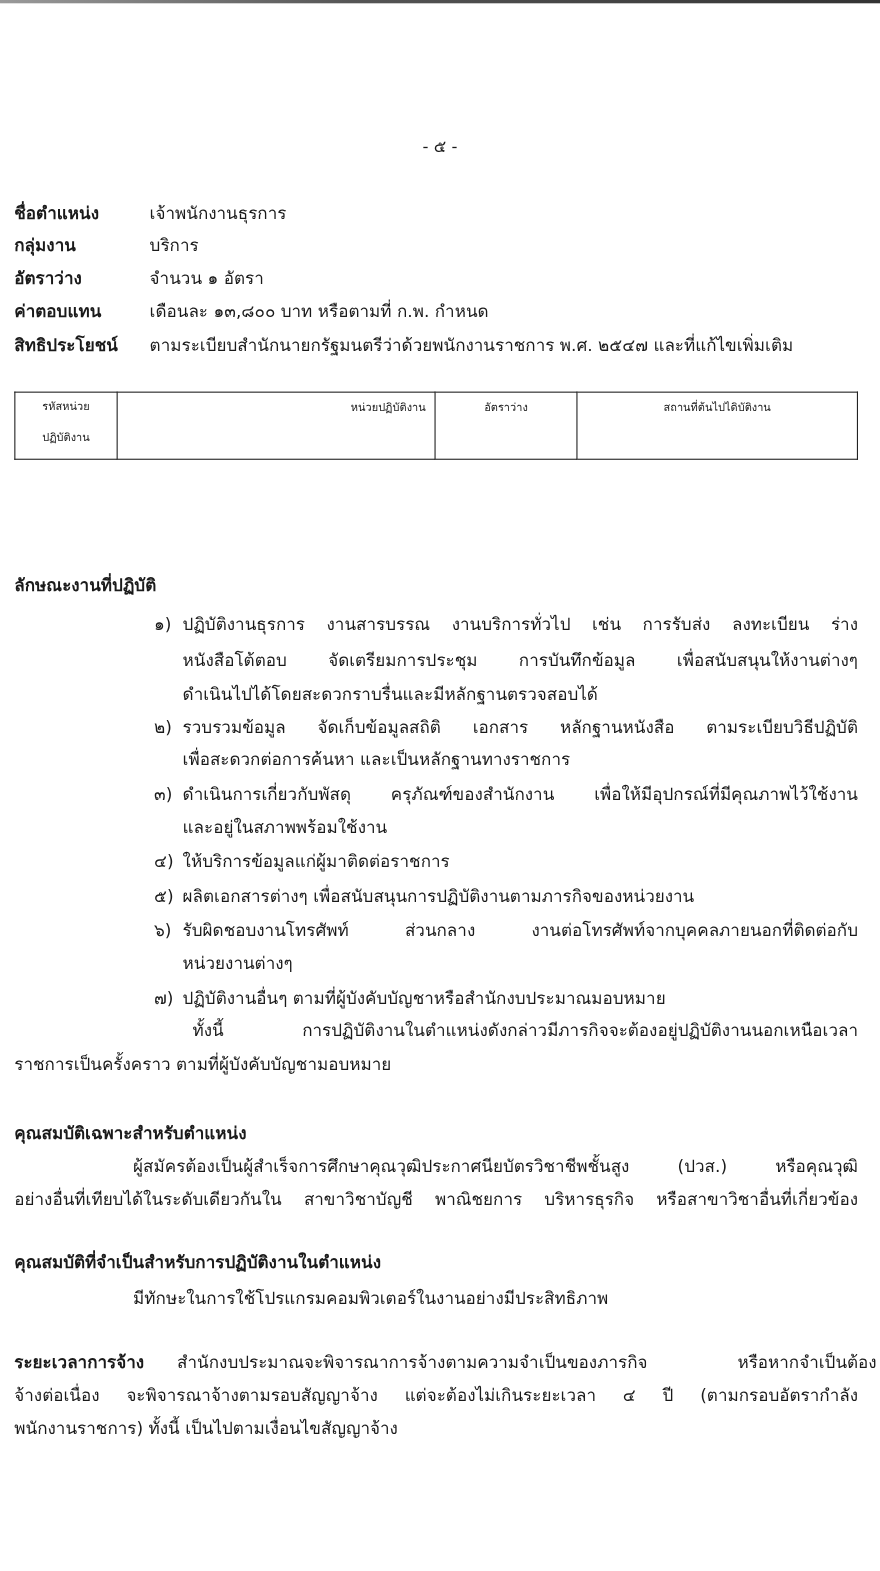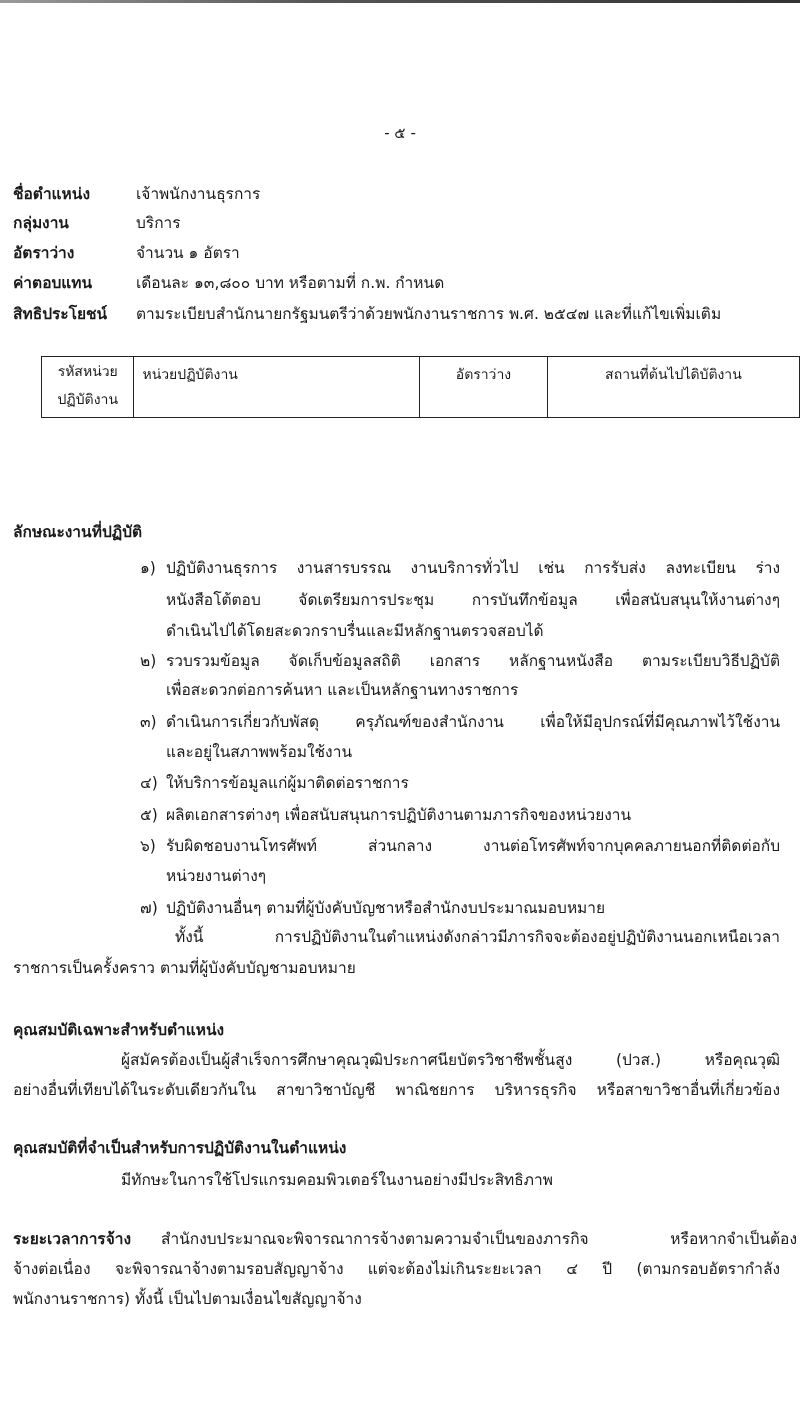--- a/index.html
+++ b/index.html
@@ -11,21 +11,21 @@
   }
   .topbar { position:absolute; left:0; top:0; width:800px; height:3px;
     background:linear-gradient(to right,#9a9a9a,#555 40%,#333 100%); }
   .abs { position:absolute; white-space:nowrap; }
   .b { font-weight:bold; }
   .page-num { left:0; width:800px; text-align:center; top:121px; font-size:15px; }
 
   .info-label { left:13px; font-weight:bold; }
   .info-value { left:136px; }
 
-  table.units { position:absolute; left:13px; top:356px; border-collapse:collapse; font-size:14px;margin-left:28px; }
+  table.units { position:absolute; left:13px; top:356px; border-collapse:collapse; font-size:10px; }
   table.units td { border:1px solid #222; padding:0 8px; vertical-align:top; }
   .c1 { width:76px; text-align:center; }
   .c2 { width:272px; }
   .c3 { width:112px; text-align:center; }
   .c4 { width:238px; text-align:center; }
   table.units td.noborder { border:none; }
 
   .h2 { left:13px; font-weight:bold; font-size:15.5px; }
   .item { left:140px; }
   .item-cont { left:166px; }
@@ -50,21 +50,21 @@
 <div class="abs info-label" style="top:301px">สิทธิประโยชน์</div>
 <div class="abs info-value" style="top:301px">ตามระเบียบสำนักนายกรัฐมนตรีว่าด้วยพนักงานราชการ  พ.ศ.  ๒๕๔๗  และที่แก้ไขเพิ่มเติม</div>
 
 <table class="units">
   <tbody>
       <tr>
     <td class="c1" style="height:60px; line-height:28px;">
       <div>รหัสหน่วย</div>
       <div>ปฏิบัติงาน</div>
     </td>
-    <td class="c2" style="text-align:left; padding-top:6px;">หน่วยปฏิบัติงาน</td>
+    <td class="c2" style="text-align:right; padding-top:6px;">หน่วยปฏิบัติงาน</td>
     <td class="c3" style="padding-top:6px;">อัตราว่าง</td>
     <td class="c4" style="padding-top:6px;">สถานที่ต้นไปไดิบัติงาน</td>
   </tr>
 </tbody>
   </table>
 
 <div class="abs h2" style="top:519px">ลักษณะงานที่ปฏิบัติ</div>
 
 <div class="abs item" style="top:555px">๑)</div>
 <div class="abs item-cont just" style="top:555px; width:614px">ปฏิบัติงานธุรการ  งานสารบรรณ  งานบริการทั่วไป  เช่น  การรับส่ง  ลงทะเบียน  ร่าง</div>

